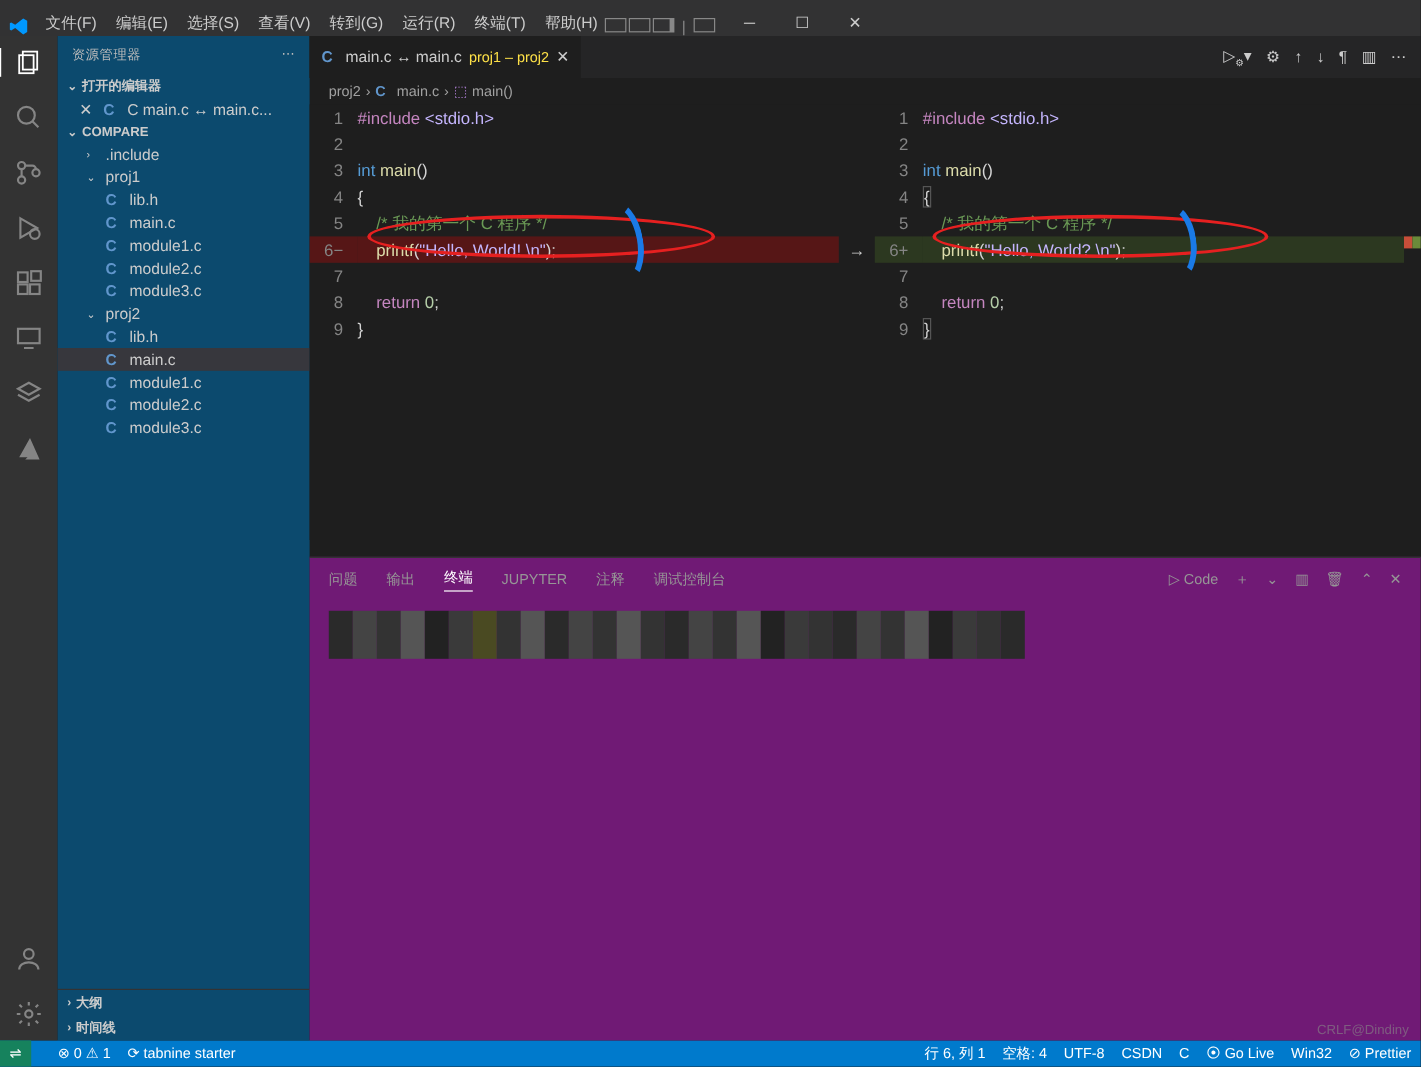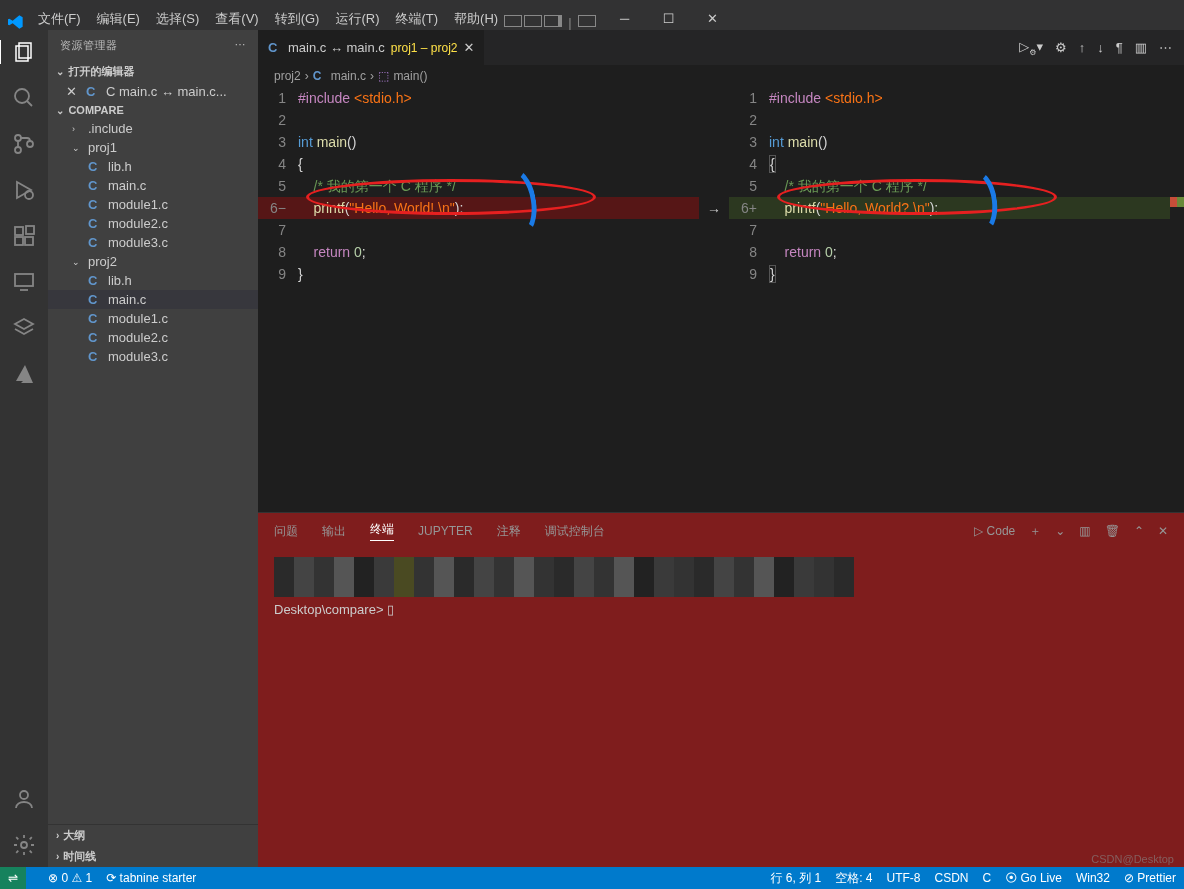--- a/index.html
+++ b/index.html
@@ -11,21 +11,21 @@
 .title-center { flex:1; text-align:center; color:#ccc; font-size:12px; }
 .win-controls { display:flex; gap:2px; align-items:center; }
 .win-controls span { width:42px; text-align:center; cursor:pointer; padding:4px 0; }
 .layout-icons { display:flex; gap:2px; margin-right:8px; }
 .layout-icons .box { width:18px; height:12px; border:1px solid #888; display:inline-block; }
 .main { display:flex; height:calc(100% - 30px - 22px); }
 .activitybar { width:48px; background:#333333; display:flex; flex-direction:column; align-items:center; padding-top:10px; gap:22px; }
 .activitybar .ab-icon { width:24px; height:24px; color:#858585; cursor:pointer; display:flex; align-items:center; justify-content:center; }
 .activitybar .ab-icon.active { color:#fff; border-left:2px solid #fff; margin-left:-2px; padding-left:2px; width:48px; }
 .activitybar .spacer { flex:1; }
-.sidebar { width:210px; background:#404040; display:flex; flex-direction:column; font-size:13px; }
+.sidebar { width:210px; background:#0c4a6e; display:flex; flex-direction:column; font-size:13px; }
 .sidebar-title { padding:8px 12px; font-size:11px; color:#bbb; letter-spacing:0.5px; display:flex; justify-content:space-between; }
 .section-head { padding:3px 8px; display:flex; align-items:center; gap:4px; cursor:pointer; font-weight:600; font-size:11px; }
 .section-head .chev { font-size:10px; }
 .tree { }
 .tree-item { padding:2px 0 2px 24px; display:flex; align-items:center; gap:6px; cursor:pointer; font-size:13px; }
 .tree-item.active { background:#37373d; }
 .tree-item.nested { padding-left:40px; }
 .tree-item .chev { font-size:9px; width:10px; }
 .c-icon { color:#6196cc; font-weight:bold; width:14px; }
 .editor-area { flex:1; display:flex; flex-direction:column; }
@@ -37,33 +37,33 @@
 .breadcrumb { height:22px; display:flex; align-items:center; padding:0 16px; color:#a0a0a0; font-size:12px; gap:4px; }
 .diff-container { flex:1; display:flex; background:#1e1e1e; font-family:Consolas,monospace; font-size:14px; }
 .diff-pane { flex:1; display:flex; position:relative; }
 .gutter { width:40px; text-align:right; color:#858585; }
 .gutter .ln { height:22px; line-height:22px; padding-right:12px; }
 .code { flex:1; }
 .code-line { height:22px; line-height:22px; white-space:pre; }
 .kw { color:#c586c0; }
 .type { color:#569cd6; }
 .fn { color:#dcdcaa; }
-.str { color:#f97316; }
+.str { color:#c4b5fd; }
 .inc { color:#c586c0; }
 .num { color:#b5cea8; }
 .pun { color:#d4d4d4; }
 .cmt { color:#6a9955; }
 .diff-del { background:rgba(255,0,0,0.25); }
 .diff-add { background:rgba(80,120,40,0.3); }
 .overview { width:14px; background:#1e1e1e; position:relative; }
 .ov-red { position:absolute; top:110px; height:10px; width:7px; left:0; background:#c74e39; }
 .ov-grn { position:absolute; top:110px; height:10px; width:7px; right:0; background:#6a8a3a; }
 .arrow-col { width:30px; display:flex; flex-direction:column; align-items:center; }
 .arrow-col .arr { height:22px; line-height:22px; }
-.panel { height:355px; border-top:1px solid #333; display:flex; flex-direction:column; background:#7f1d1d;margin-top:14px; }
+.panel { height:403px; border-top:1px solid #333; display:flex; flex-direction:column; background:#701a75;margin-top:14px; }
 .panel-tabs { display:flex; gap:24px; padding:8px 16px; font-size:12px; color:#969696; align-items:center; }
 .panel-tabs .pt.active { color:#fff; border-bottom:1px solid #fff; padding-bottom:2px; }
 .panel-tabs .spacer { flex:1; }
 .panel-tabs .pact { display:flex; gap:14px; align-items:center; }
 .terminal { flex:1; padding:8px 16px; font-family:Consolas,monospace; font-size:13px; color:#ccc; }
 .pixelated { height:40px; margin-bottom:4px; display:flex; gap:0; }
 .pixelated div { width:20px; height:40px; }
 .term-line { line-height:18px; }
 .prompt-path { color:#ccc; }
 .cmd { color:#ce9178; }
@@ -399,33 +399,32 @@
             <div style="background:#333"></div>
             <div style="background:#2a2a2a"></div>
             <div style="background:#444"></div>
             <div style="background:#333"></div>
             <div style="background:#555"></div>
             <div style="background:#222"></div>
             <div style="background:#3a3a3a"></div>
             <div style="background:#333"></div>
             <div style="background:#2a2a2a"></div>
         </div>
-        <div class="term-line"><span class="prompt-path">Desktop\compare&gt;</span> <span>▯</span></div>
       </div>
     </div>
   </div>
 </div>
 
 <div class="statusbar">
   <div class="sb-remote">⇌</div>
   <span>⊗ 0 ⚠ 1</span>
   <span>⟳ tabnine starter</span>
   <div class="spacer"></div>
   <span>行 6, 列 1</span>
   <span>空格: 4</span>
   <span>UTF-8</span>
   <span>CSDN</span>
   <span>C</span>
   <span>⦿ Go Live</span>
   <span>Win32</span>
   <span>⊘ Prettier</span>
 </div>
-<div style="position:absolute;bottom:24px;right:10px;color:#888;font-size:11px;opacity:0.6">CSDN@Desktop</div>
+<div style="position:absolute;bottom:24px;right:10px;color:#888;font-size:11px;opacity:0.6">CRLF@Dindiny</div>
 
 </body></html>

